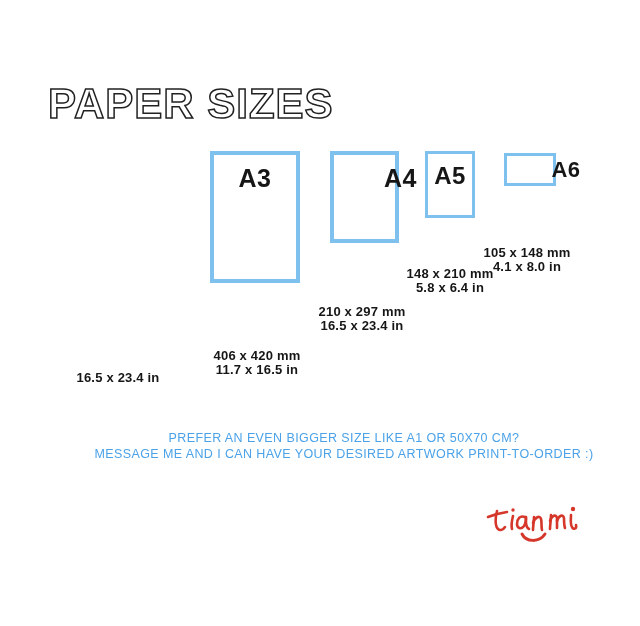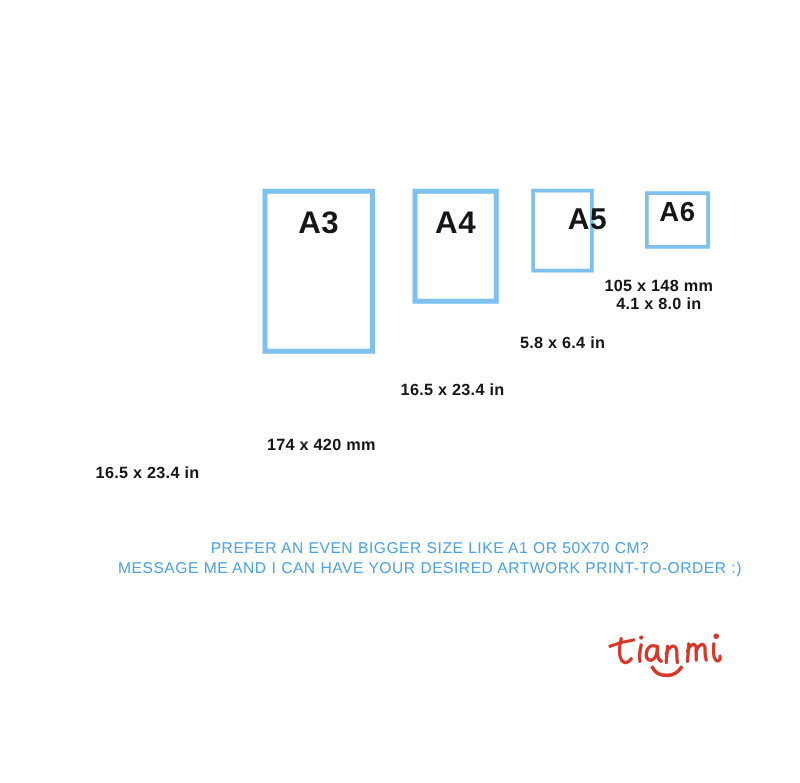--- a/index.html
+++ b/index.html
@@ -17,81 +17,89 @@
   .paper-box{
     position:absolute;box-sizing:border-box;background:#ffffff;
     border:4px solid #7ec1ee;
   }
   .paper-label{
     position:absolute;width:100%;text-align:center;
     font-weight:700;color:#161616;letter-spacing:0.5px;
   }
   .b-a2{left:51px;top:151px;width:133px;height:187px;}
   .b-a3{left:210px;top:151px;width:90px;height:132px;}
-  .b-a4{left:330px;top:151px;width:69px;height:92px;}
-  .b-a5{left:425px;top:151px;width:50px;height:67px;border-width:3.5px;padding-left:20px;}
-  .b-a6{left:516px;top:153px;width:52px;height:46px;border-width:3.5px;}
+  .b-a4{left:330px;top:151px;width:69px;height:92px;padding-left:36px;}
+  .b-a5{left:425px;top:151px;width:50px;height:67px;border-width:3.5px;}
+  .b-a6{left:504px;top:153px;width:52px;height:33px;border-width:3.5px;padding-left:36px;}
   .l-a2{top:22px;font-size:27px;}
   .l-a3{top:9px;font-size:25px;}
   .l-a4{top:9px;font-size:25px;}
   .l-a5{top:8px;font-size:24px;}
   .l-a6{top:1px;font-size:22px;}
 
   
   .dims{
     position:absolute;width:130px;text-align:center;
     font-weight:700;font-size:13px;line-height:14px;color:#161616;
     letter-spacing:0.2px;
   }
   .d-a2{left:53px;top:371px;}
   .d-a3{left:192px;top:349px;}
   .d-a4{left:297px;top:305px;}
   .d-a5{left:385px;top:267px;}
-  .d-a6{left:462px;top:222px;}
+  .d-a6{left:462px;top:246px;}
 
   
   .note{
     position:absolute;left:44px;top:430px;width:600px;text-align:center;
     color:#4ba2e8;font-size:12.5px;line-height:16px;font-weight:400;
     letter-spacing:0.4px;
   }
 
   
   .signature{position:absolute;left:485px;top:500px;width:95px;height:48px;}
   .signature svg{display:block;}
 </style>
 </head>
 <body>
 
 <div id="canvas">
 
+  <div class="title-wrap">
+    <svg width="340" height="50" viewBox="0 0 340 50">
+      <text x="2" y="40" font-family="Liberation Sans, DejaVu Sans, sans-serif" font-size="42" font-weight="bold" letter-spacing="1" fill="#ffffff" stroke="#212121" stroke-width="1.5">PAPER SIZES</text>
+    </svg>
+  </div>
 
   <div class="paper-box b-a3">
     <div class="paper-label l-a3">A3</div>
   </div>
   <div class="paper-box b-a4">
     <div class="paper-label l-a4">A4</div>
   </div>
   <div class="paper-box b-a5">
     <div class="paper-label l-a5">A5</div>
   </div>
   <div class="paper-box b-a6">
     <div class="paper-label l-a6">A6</div>
   </div>
 
   <div class="dims d-a2">
     <div>16.5 x 23.4 in</div>
   </div>
   <div class="dims d-a3">
-    <div>174 x 420 mm</div>
+    <div>406 x 420 mm</div>
+    <div>11.7 x 16.5 in</div>
   </div>
   <div class="dims d-a4">
+    <div>210 x 297 mm</div>
     <div>16.5 x 23.4 in</div>
   </div>
   <div class="dims d-a5">
+    <div>148 x 210 mm</div>
     <div>5.8 x 6.4 in</div>
   </div>
   <div class="dims d-a6">
     <div>105 x 148 mm</div>
     <div>4.1 x 8.0 in</div>
   </div>
 
   <div class="note">
     <div>PREFER AN EVEN BIGGER SIZE LIKE A1 OR 50X70 CM?</div>
     <div>MESSAGE ME AND I CAN HAVE YOUR DESIRED ARTWORK PRINT-TO-ORDER :)</div>

